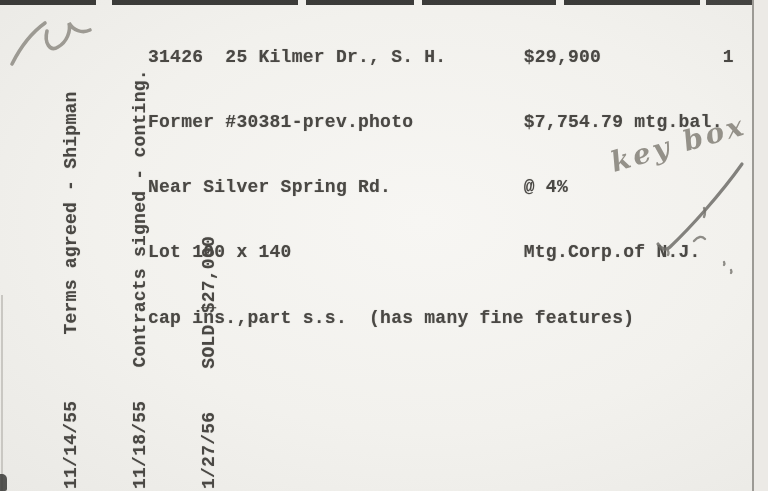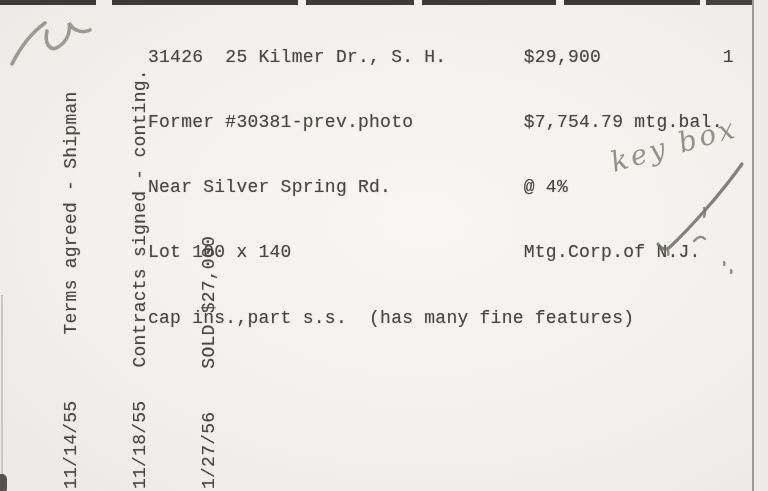--- a/index.html
+++ b/index.html
@@ -1,19 +1,20 @@
 <!DOCTYPE html>
 <html><head>
 <meta charset="utf-8">
 <style>
   html,body{margin:0;padding:0;background:#777;}
   .card{
     position:relative;width:768px;height:491px;overflow:hidden;
     background:radial-gradient(ellipse at 55% 45%, #f7f6f3 0%, #f2f1ed 55%, #eae9e5 100%);
     font-family:"Liberation Mono","DejaVu Sans Mono",monospace;
+    font-weight:bold;
   }
   .typed-block{
     position:absolute;left:148px;top:3px;
     font-size:18px;line-height:21.75px;letter-spacing:0.25px;
     white-space:pre;color:#4a4844;
     text-shadow:0 0 1px rgba(74,72,68,0.45);
   }
   .tline{height:21.75px;}
   .margin-block{
     position:absolute;left:14px;top:489px;width:491px;

